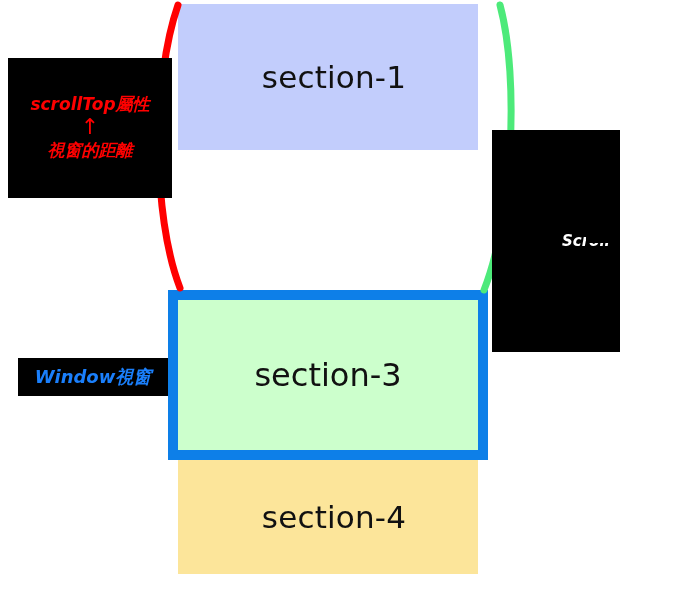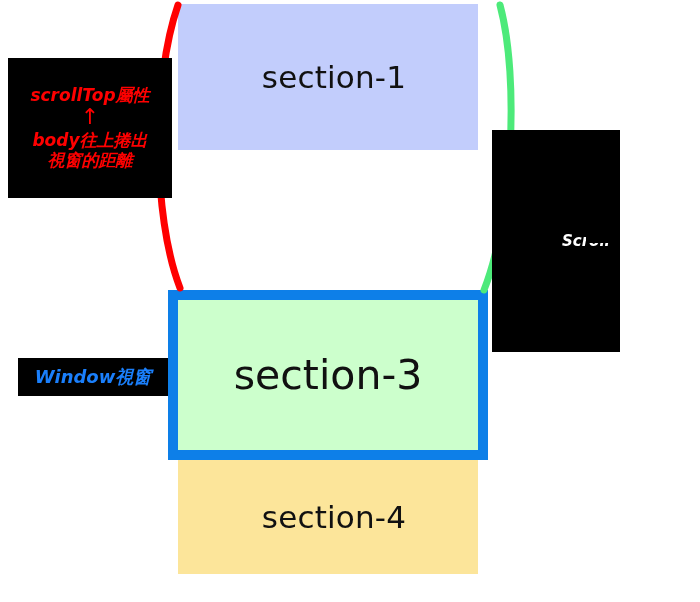--- a/index.html
+++ b/index.html
@@ -52,21 +52,21 @@
     position: absolute;
     left: 0;
     top: 0;
     width: 100%;
     height: 100%;
     background: #ccffcc;
     display: flex;
     align-items: center;
     justify-content: center;
     color: #111111;
-    font-size: 41px;
+    font-size: 32px;
     box-sizing: border-box;
   }
 
   
   .brace-svg {
     position: absolute;
     left: 0;
     top: 0;
     width: 700px;
     height: 602px;
@@ -176,21 +176,20 @@
   <svg class="brace-svg" viewBox="0 0 700 602">
 
     <path d="M 178 5 C 152 80, 152 215, 180 288" fill="none" stroke="#ff0000" stroke-width="7" stroke-linecap="round"></path>
 
     <path d="M 500 5 C 520 80, 512 220, 484 290" fill="none" stroke="#4dea7a" stroke-width="7" stroke-linecap="round"></path>
   </svg>
 
   <div class="callout" id="callout-scrolltop">
     <div class="line">scrollTop屬性</div>
     <div class="arrow-up">↑</div>
-    <div class="line">body往上捲出</div>
     <div class="line">視窗的距離</div>
   </div>
 
   <div class="callout" id="callout-window">
     <div class="line">Window視窗</div>
   </div>
 
   <div class="callout" id="callout-right">
     <div class="line">Scroll</div>
   </div>

